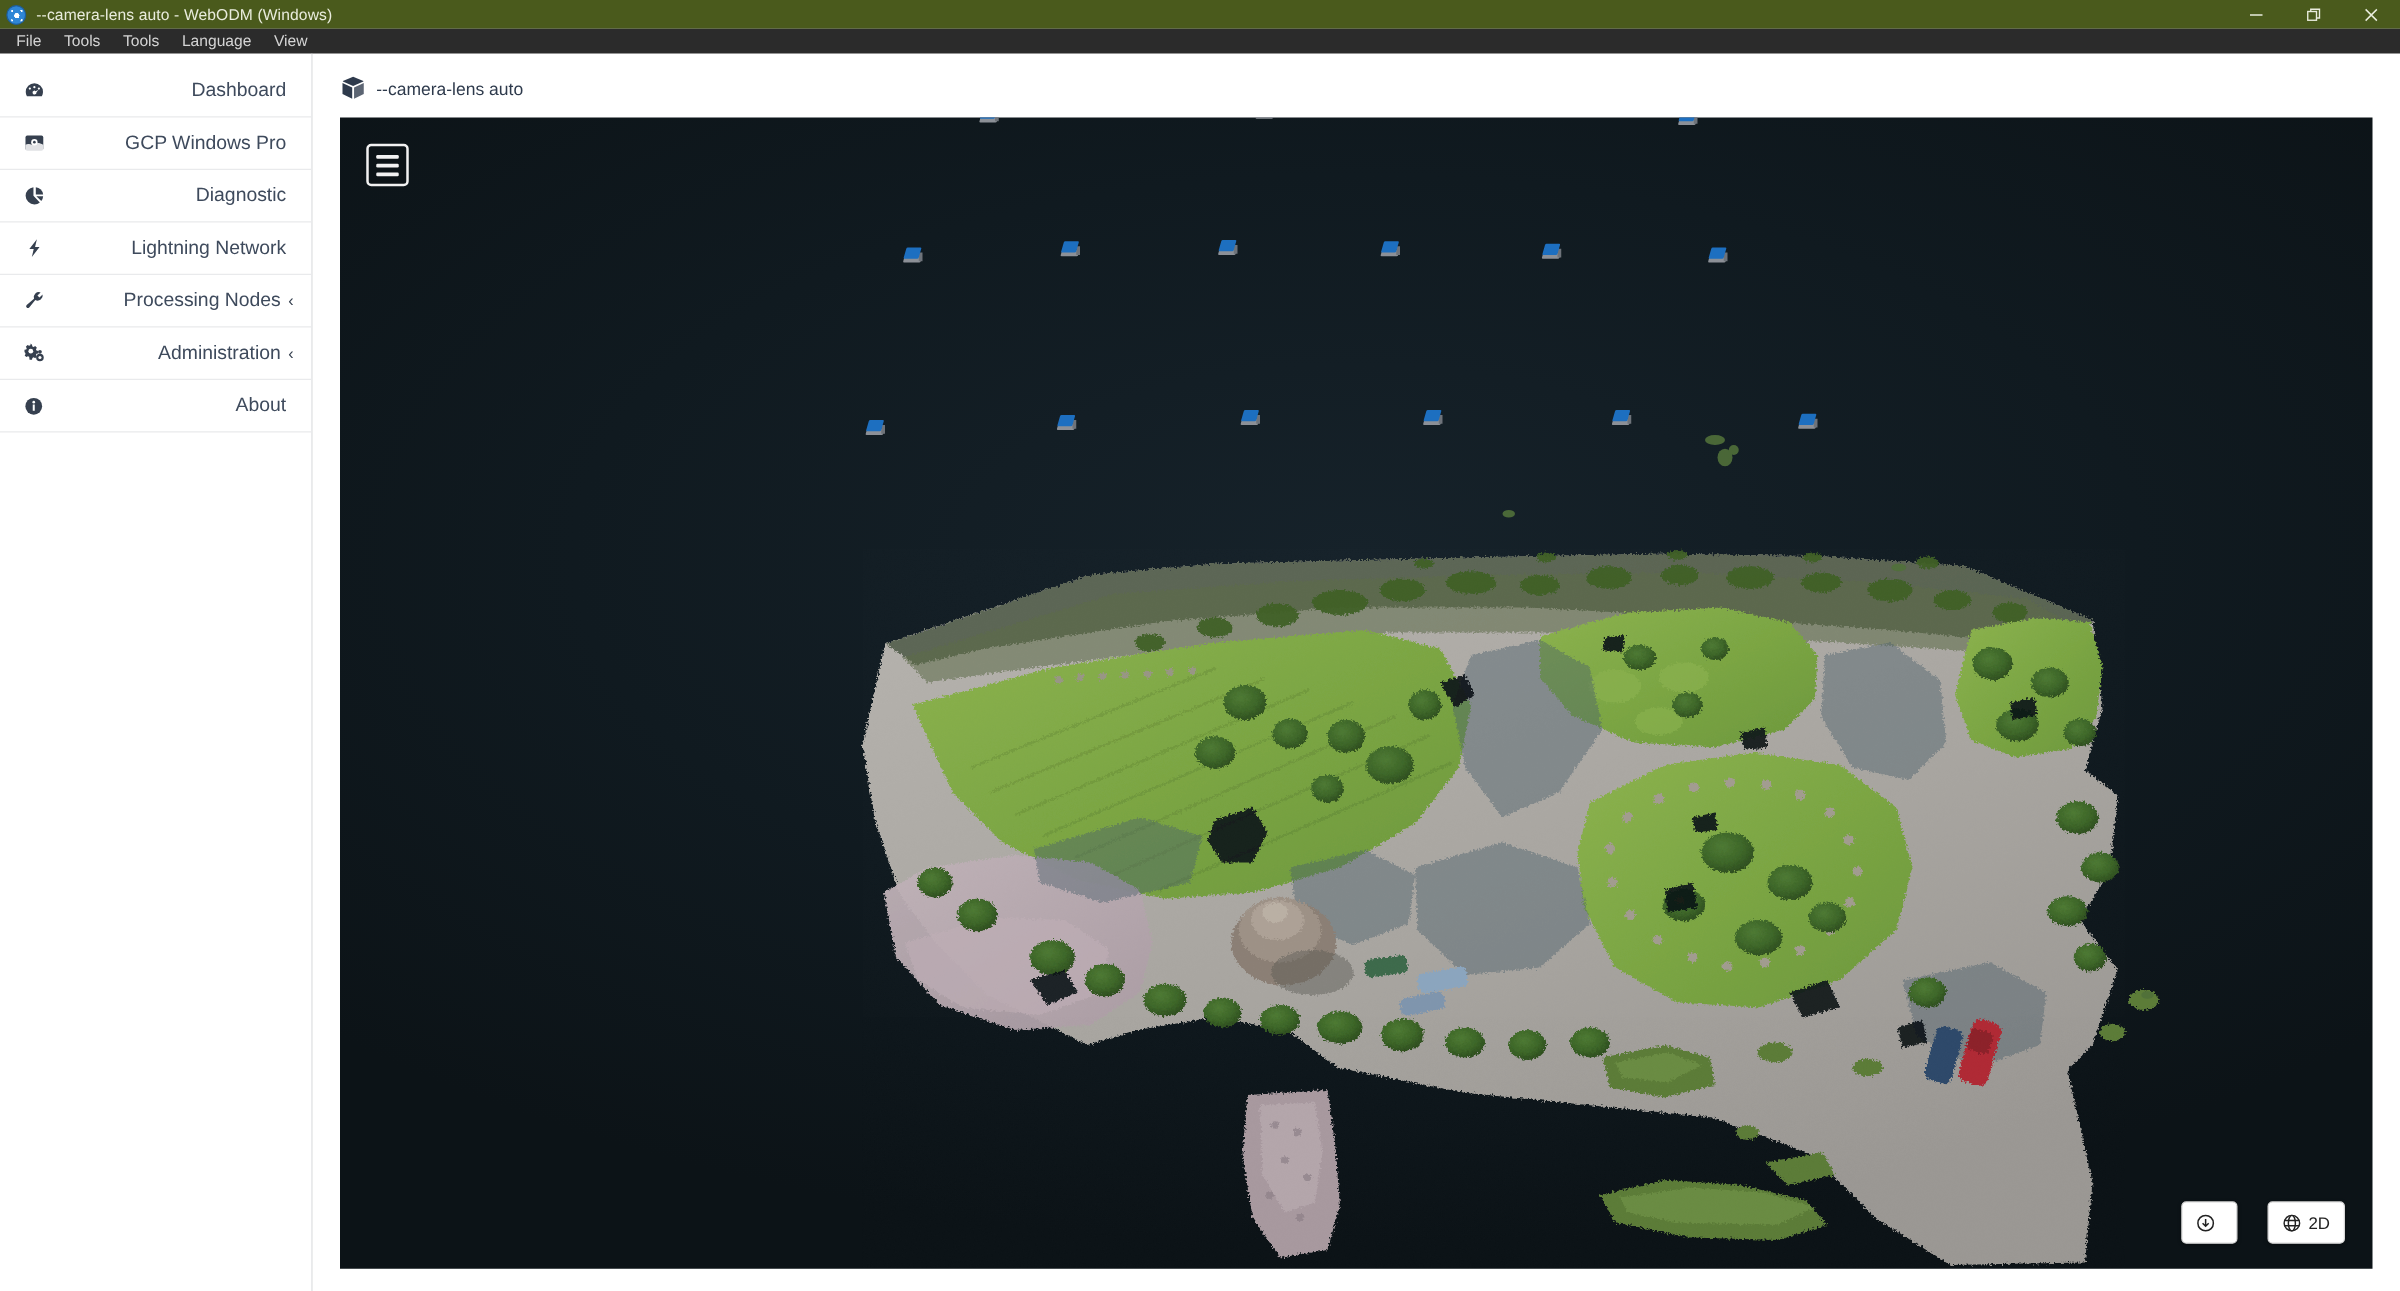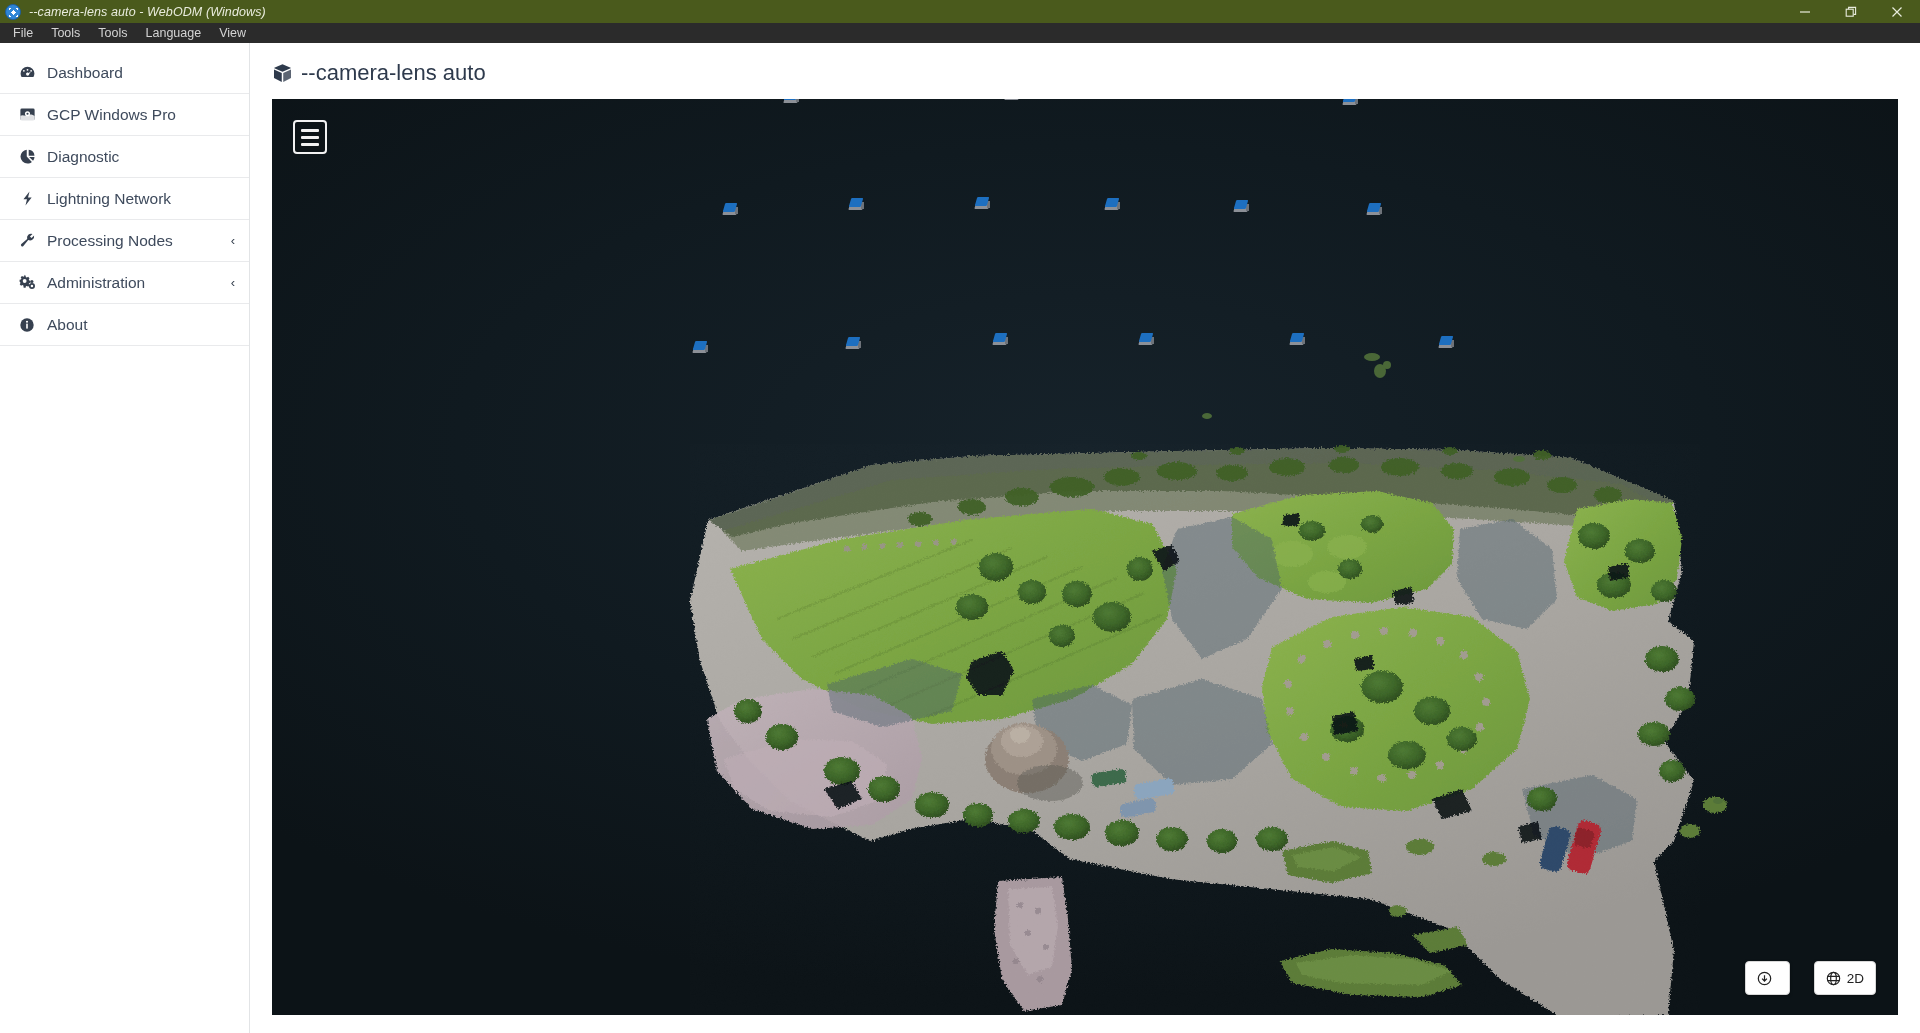--- a/index.html
+++ b/index.html
@@ -13,21 +13,20 @@
 
   
   .titlebar {
     height: 23px;
     background: #4a5a1c;
     display: flex;
     align-items: center;
     color: #e9ecdd;
     font-size: 12.5px;
     user-select: none;
-    font-style: italic;
   }
   .app-icon {
     width: 16px; height: 16px;
     margin-left: 5px; margin-right: 8px;
     border-radius: 50%;
     background: #2f86d6;
     position: relative;
     flex: 0 0 auto;
     border: 1px solid #1d5e9c;
   }
@@ -67,20 +66,21 @@
     padding: 2px 9px;
     line-height: 16px;
     white-space: nowrap;
   }
 
   
   .app-body {
     display: flex;
     height: calc(1033px - 23px - 20px);
     background: #a3a3a3;
+    text-align: right;
   }
 
   
   .sidebar {
     width: 250px;
     flex: 0 0 250px;
     background: #ffffff;
     border-right: 1px solid #e2e4e6;
     padding-top: 9px;
   }
@@ -118,21 +118,21 @@
     flex: 1 1 auto;
     background: #ffffff;
     padding: 17px 22px 0 22px;
     display: flex;
     flex-direction: column;
     min-width: 0;
   }
   .page-title {
     display: flex;
     align-items: center;
-    font-size: 22px;
+    font-size: 14px;
     color: #2e3a4c;
     margin-bottom: 13px;
     font-weight: 400;
     white-space: nowrap;
   }
   .page-title .cube-icon {
     margin-right: 8px;
     display: flex;
     align-items: center;
     color: #2e3a4c;

